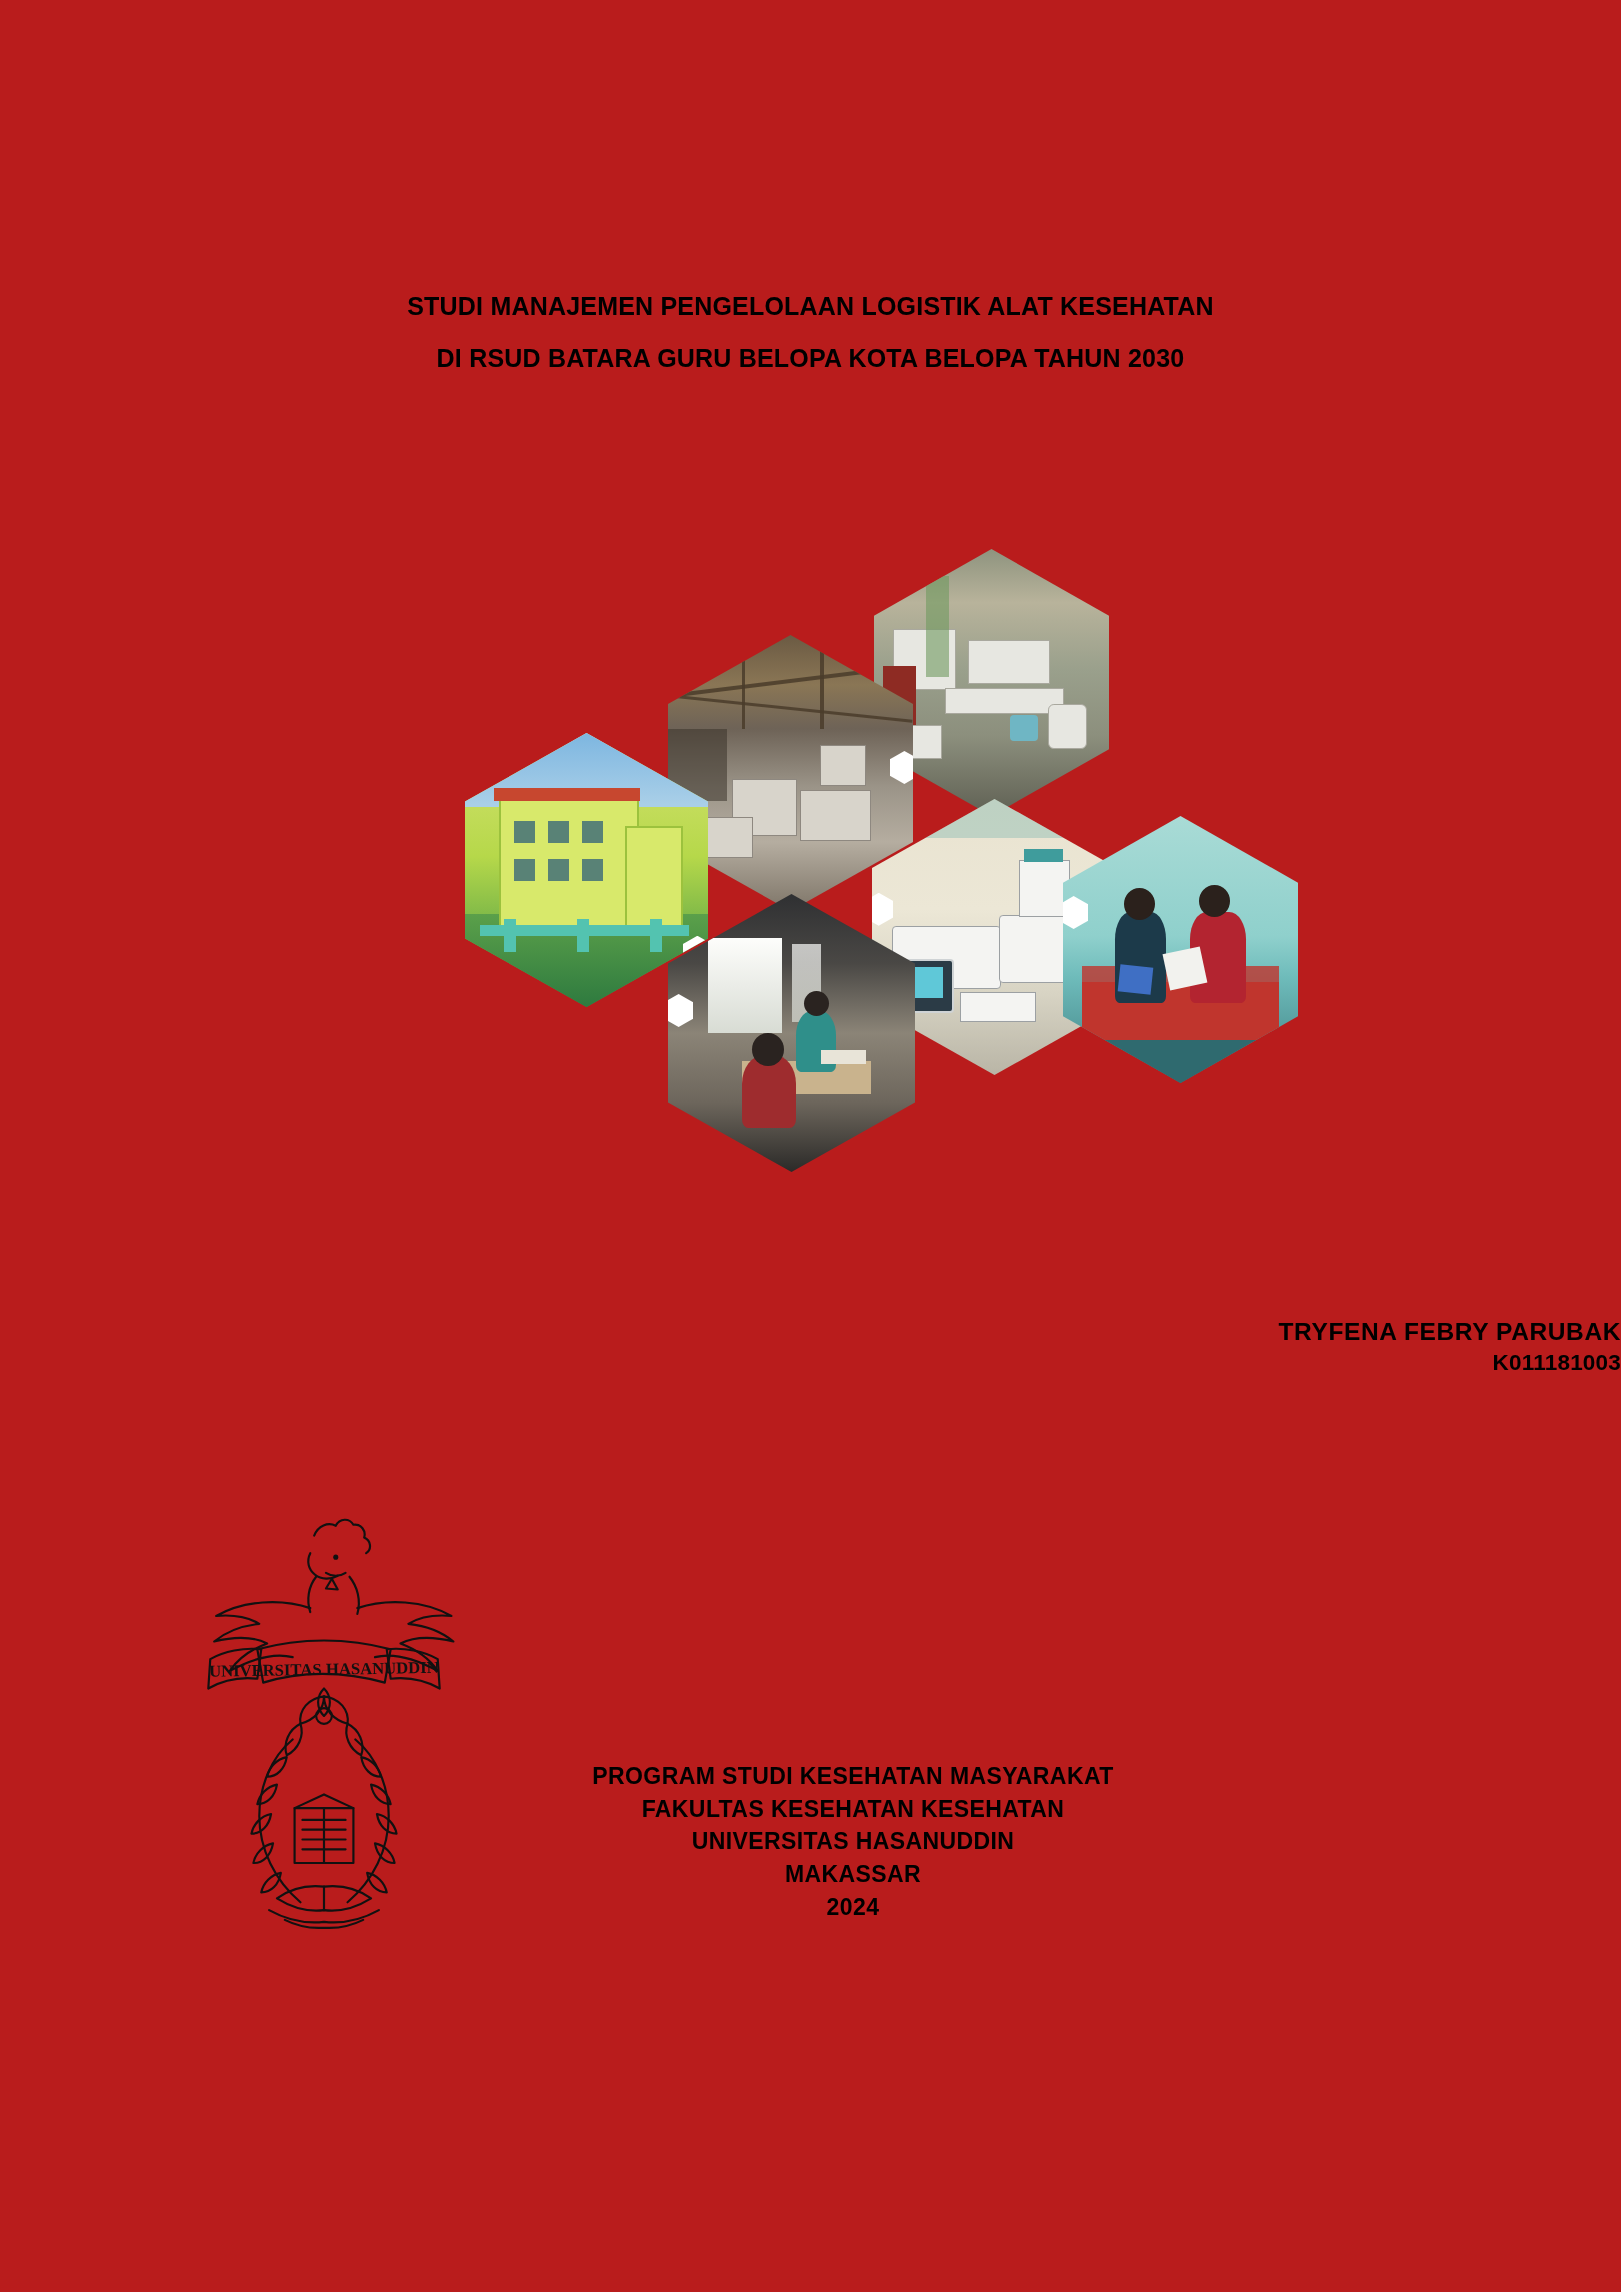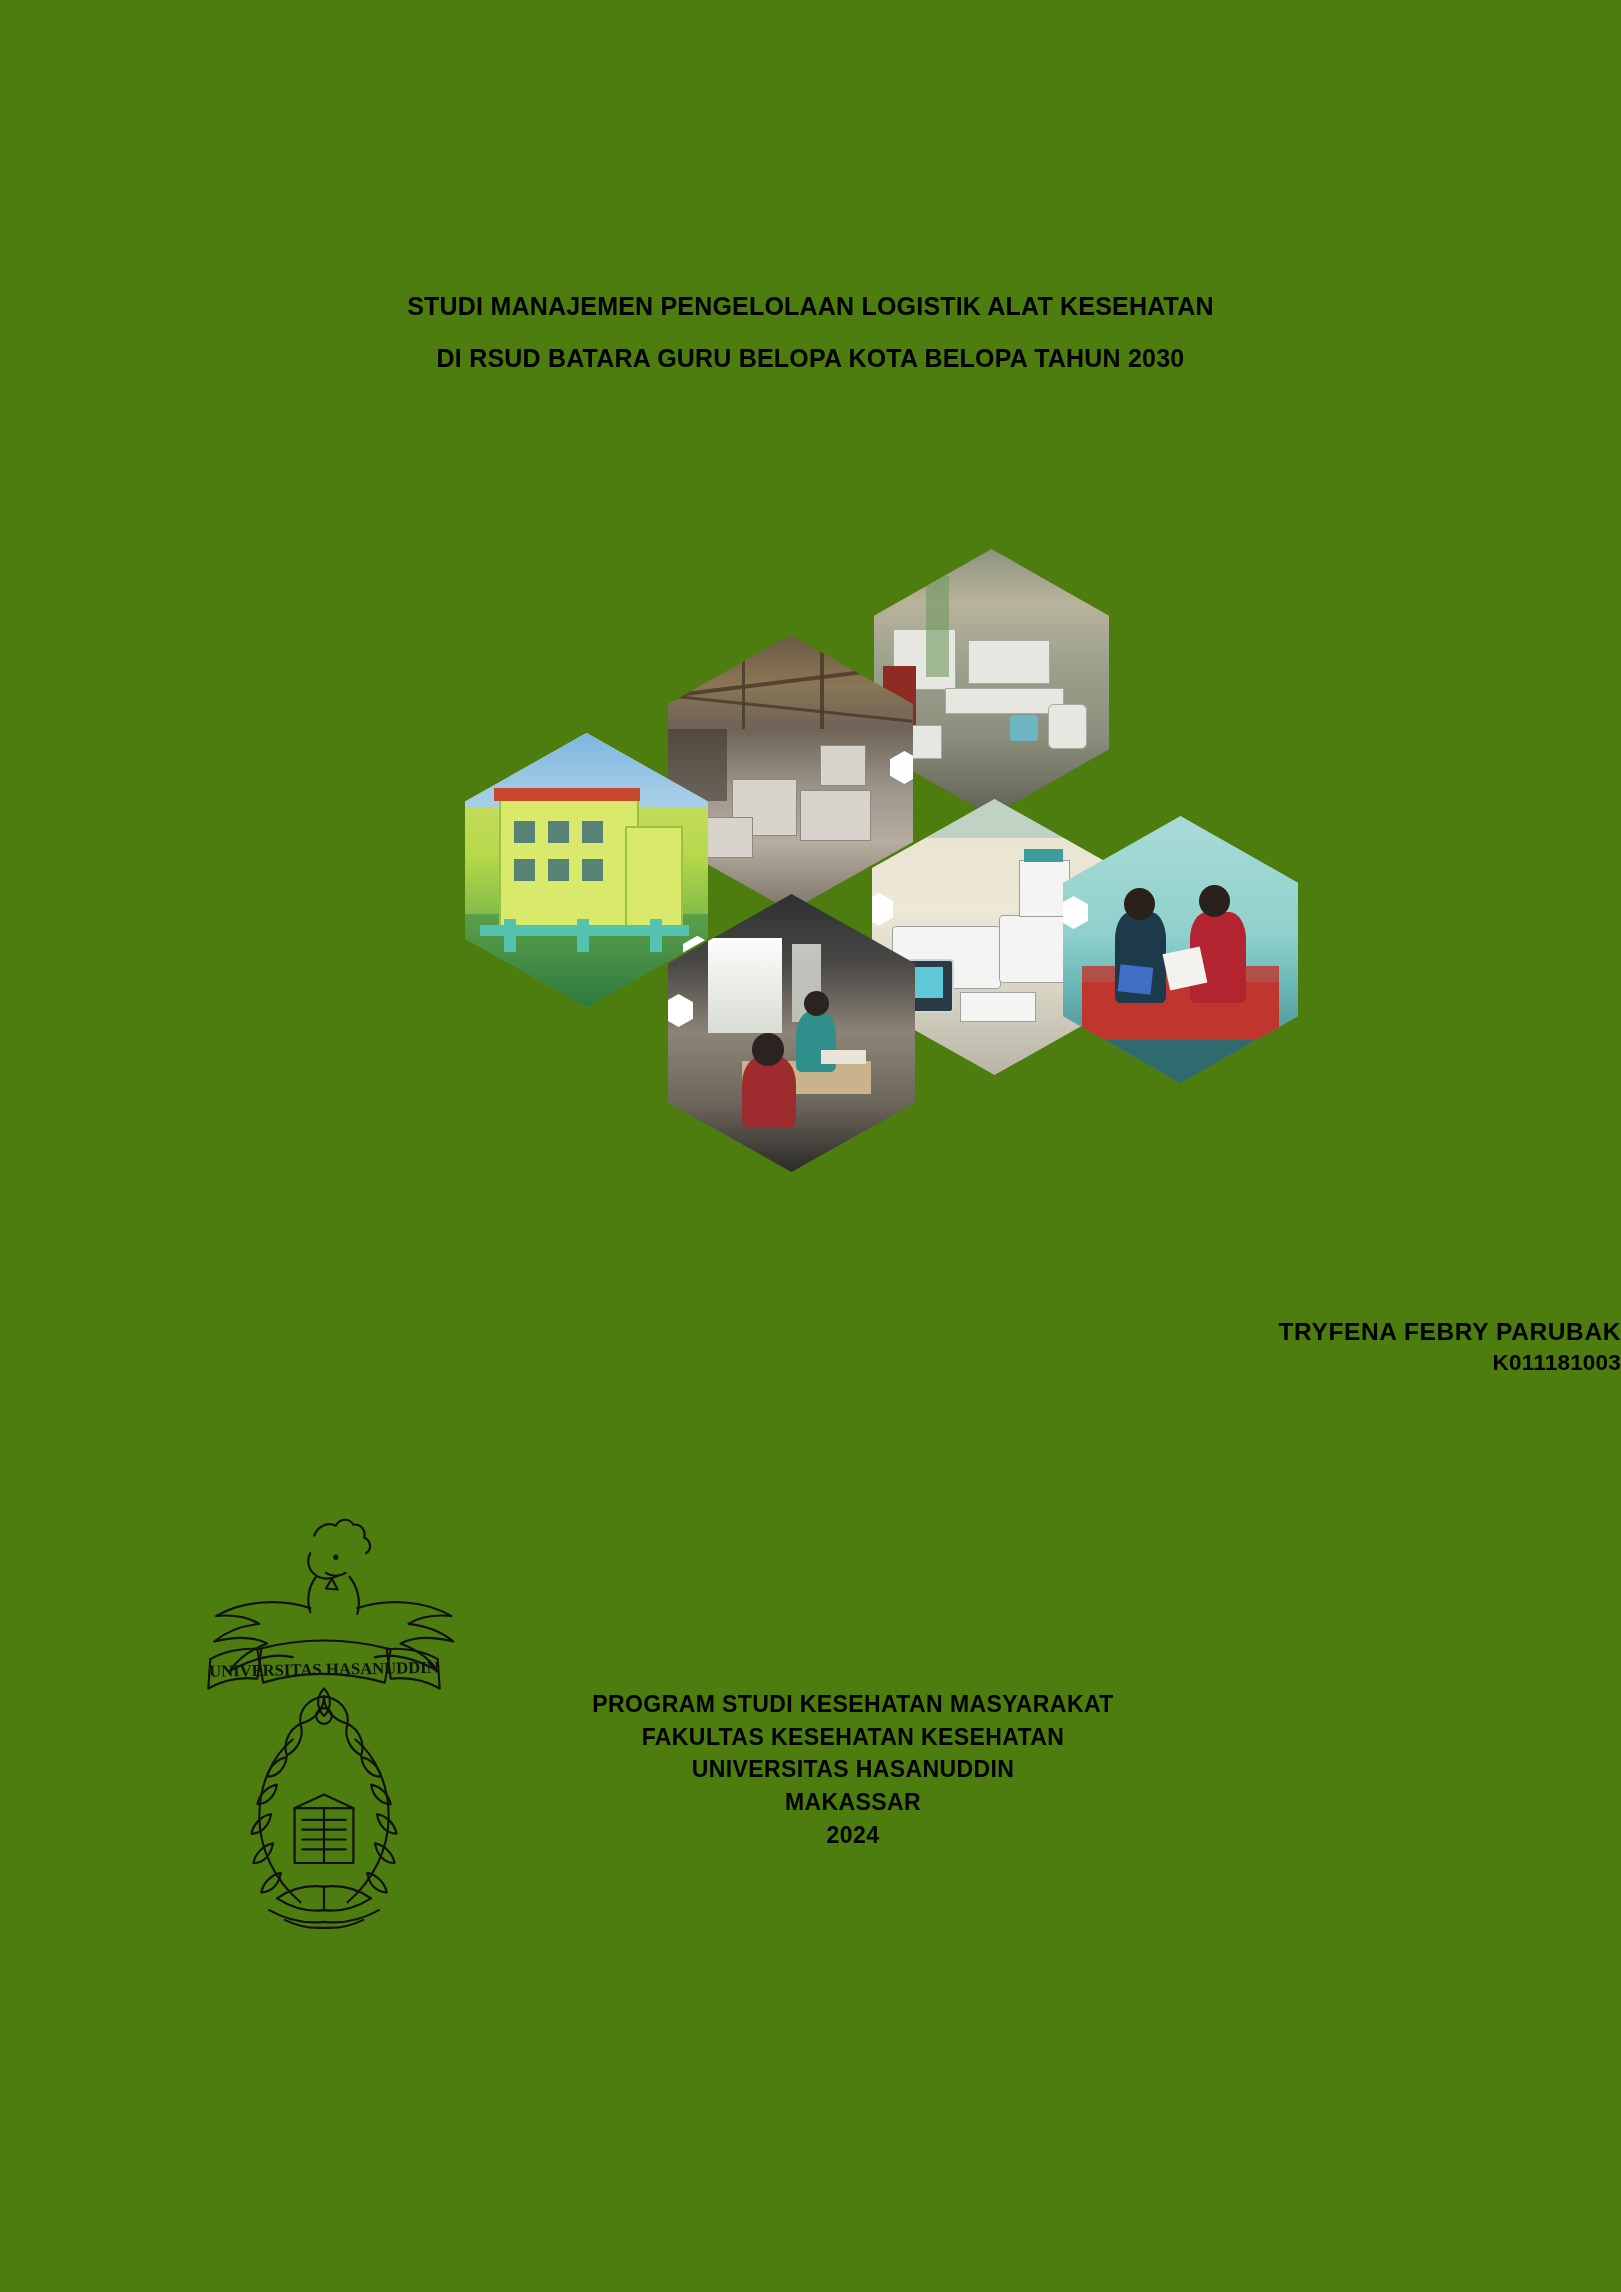--- a/index.html
+++ b/index.html
@@ -12,21 +12,21 @@
     height: 2293px;
     position: relative;
     font-family: "Liberation Sans", sans-serif;
     color: #000000;
     overflow: hidden;
   }
 
   .page {
     position: absolute;
     inset: 0;
-    background: #4d7c0f;
+    background: #b91c1c;
   }
 
   
   .title-block {
     position: absolute;
     top: 294px;
     left: 0;
     width: 100%;
     text-align: center;
   }
@@ -257,21 +257,21 @@
     position: absolute;
     top: 1514px;
     left: 167px;
     width: 314px;
     height: 451px;
   }
 
   
   .inst-block {
     position: absolute;
-    top: 1688px;
+    top: 1760px;
     left: 510px;
     width: 686px;
     text-align: center;
   }
   .inst-line {
     font-size: 23px;
     font-weight: bold;
     letter-spacing: 0.4px;
     line-height: 1.42;
     margin: 0;

